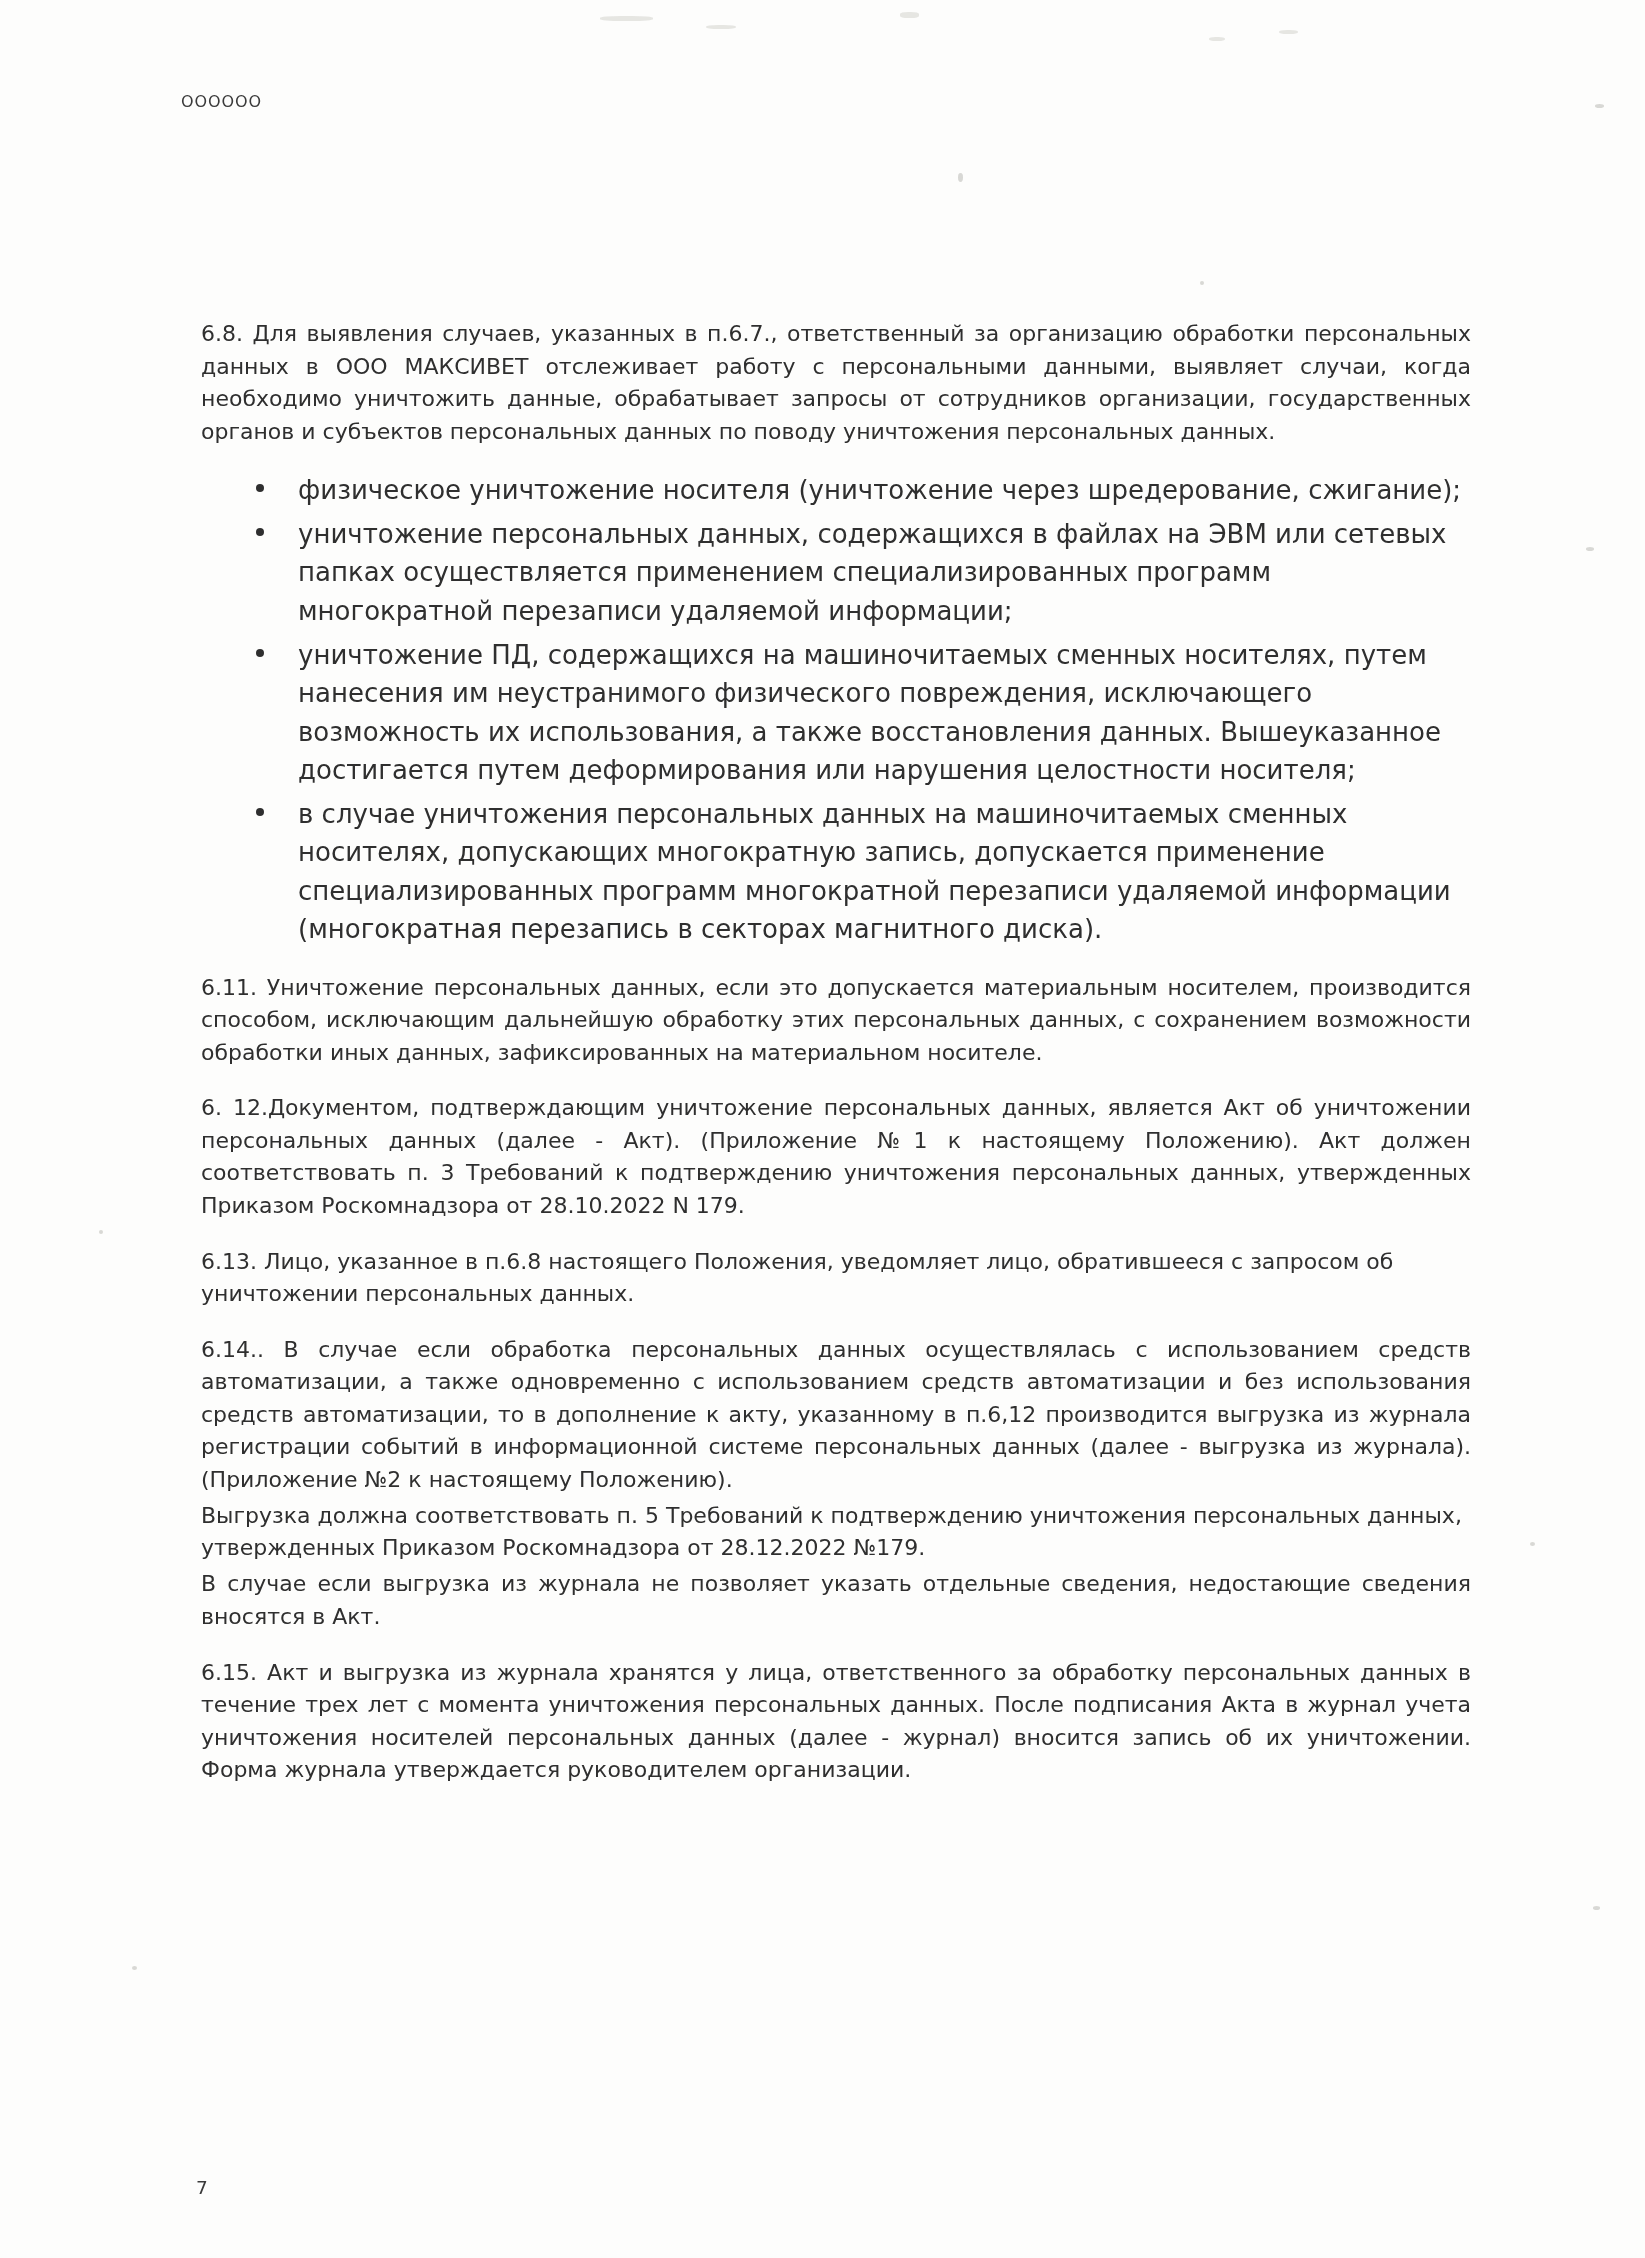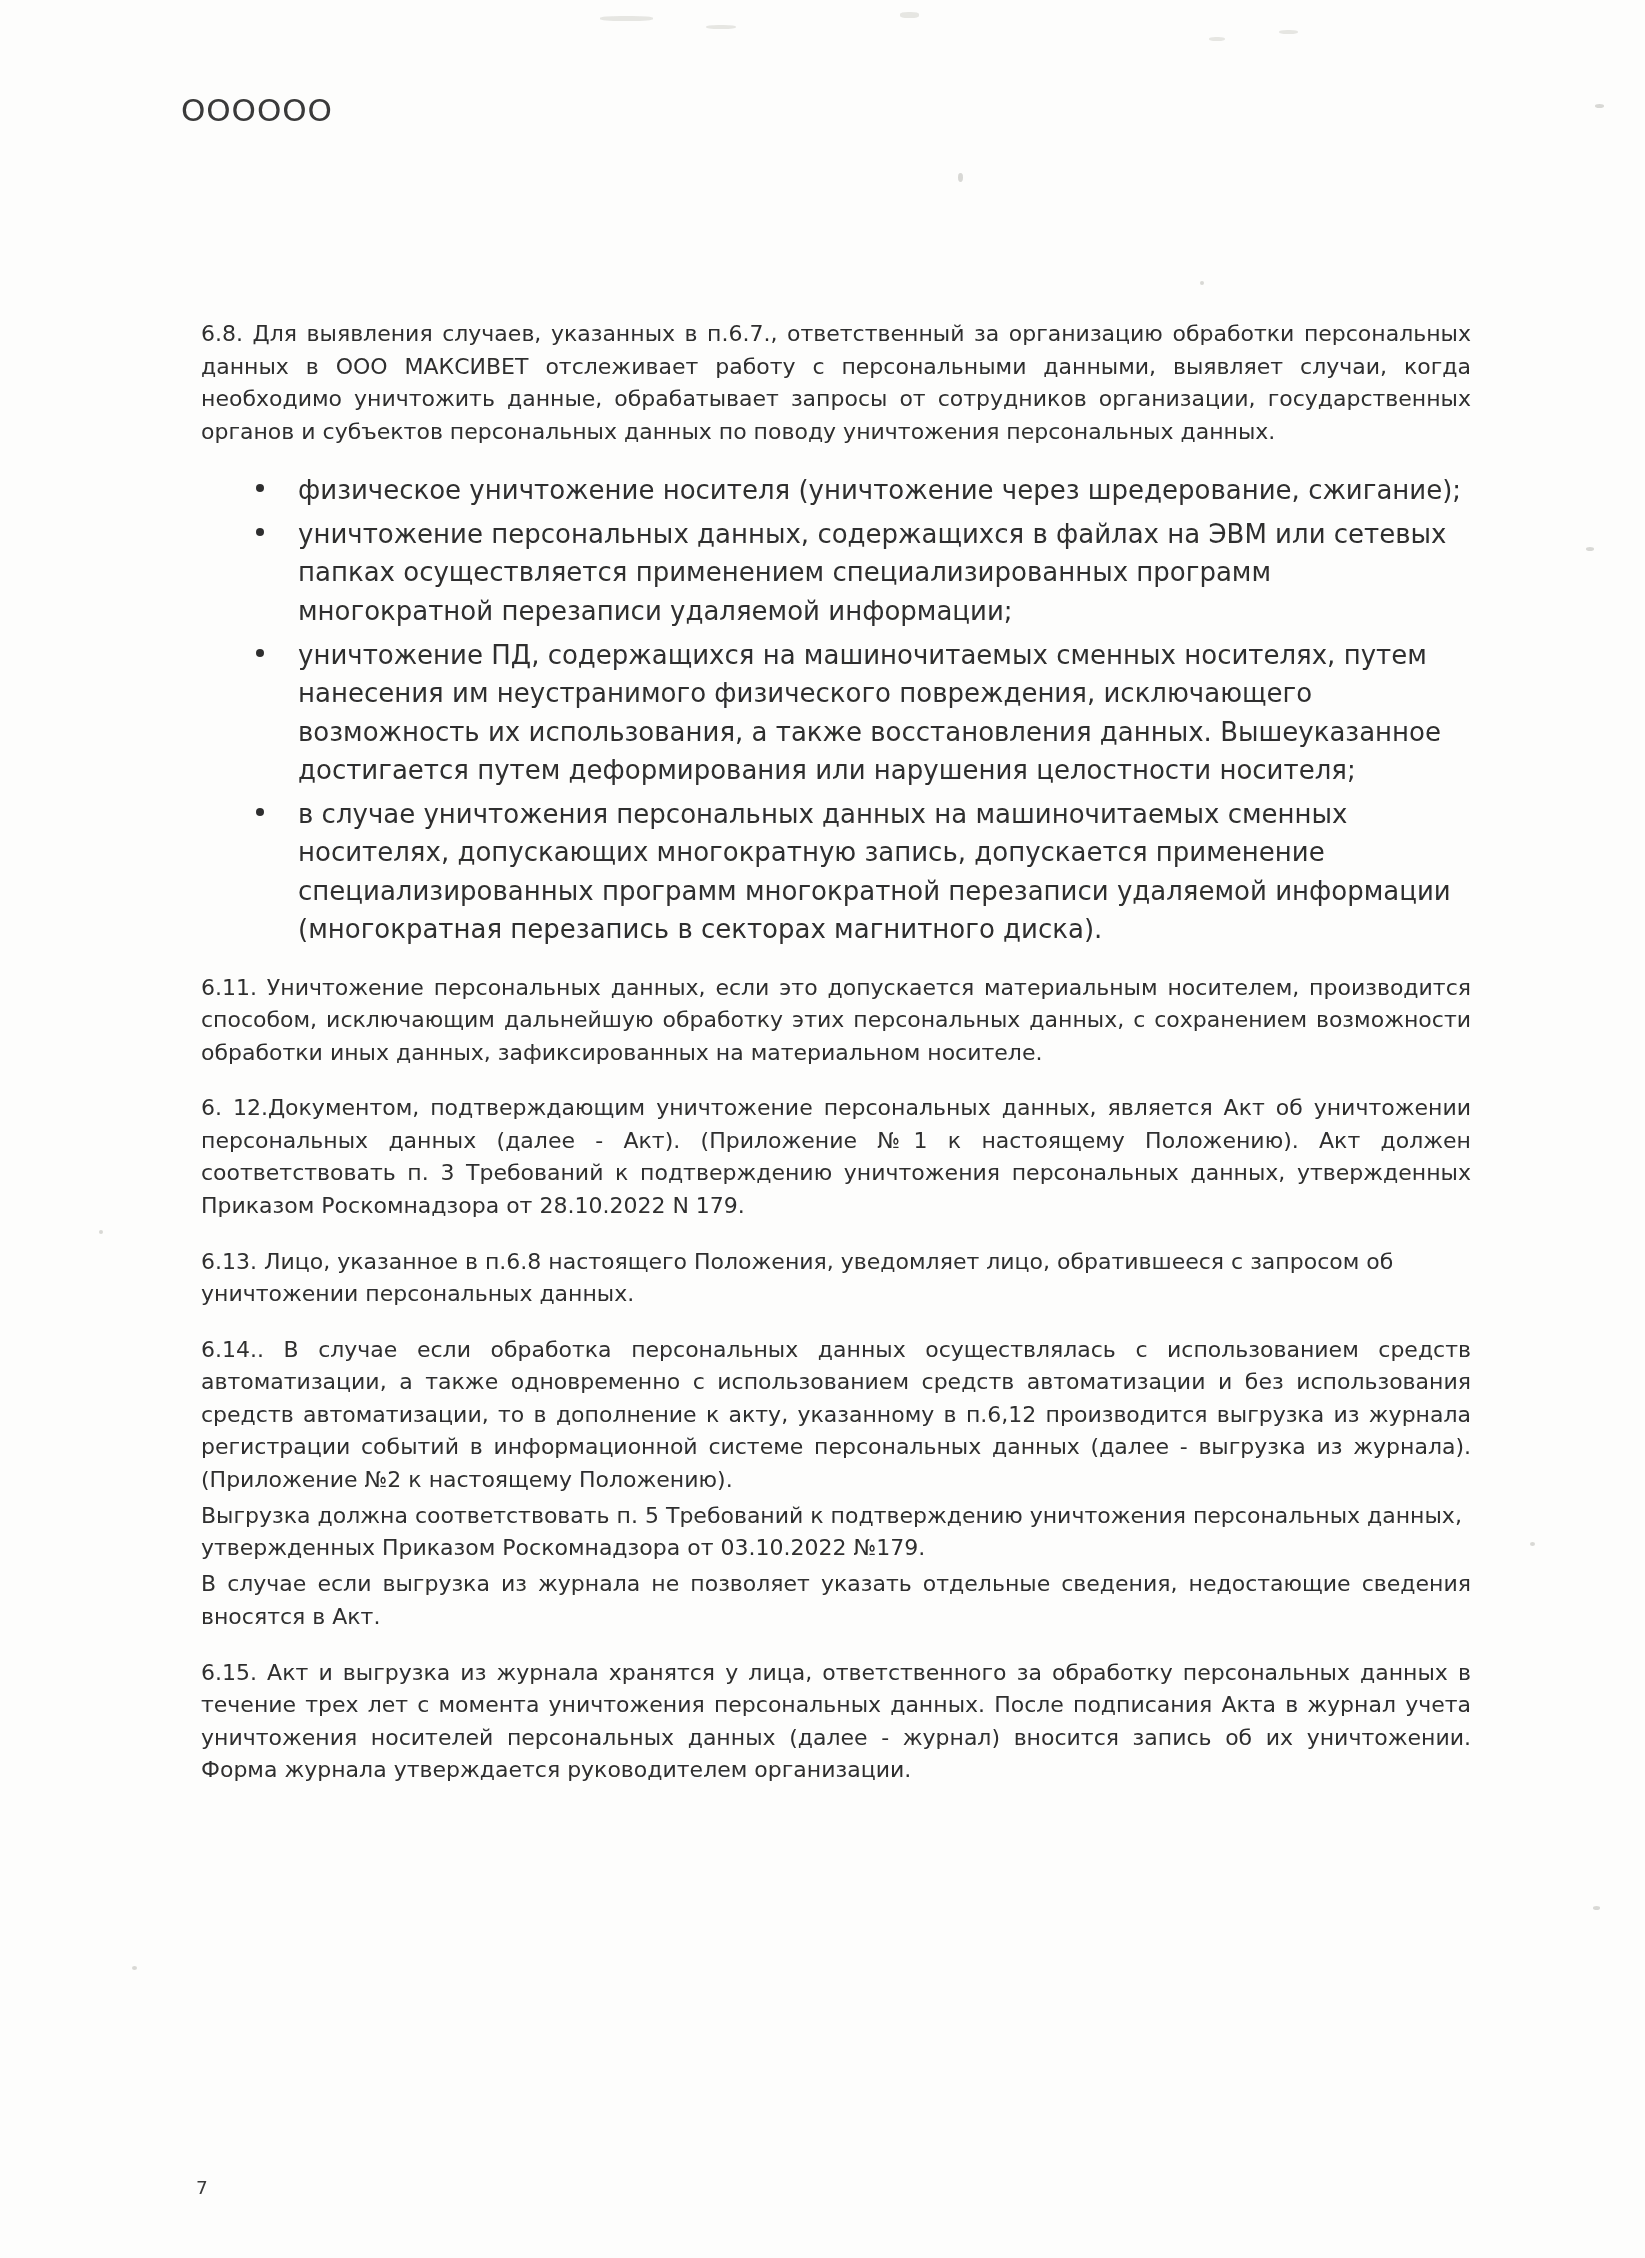--- a/index.html
+++ b/index.html
@@ -26,21 +26,21 @@
   .smudge {
     position: absolute;
     background: #c9c9c4;
     opacity: 0.45;
     border-radius: 40%;
   }
   .header-mark {
     position: absolute;
     left: 181px;
     top: 92px;
-    font-size: 31px;
+    font-size: 16px;
     letter-spacing: 0.9px;
     color: #3a3a3a;
     font-family: "DejaVu Sans", sans-serif;
   }
   .content {
     position: absolute;
     left: 201px;
     top: 318px;
     width: 1270px;
   }
@@ -124,21 +124,21 @@
     </ul>
 
     <p class="para just">6.11. Уничтожение персональных данных, если это допускается материальным носителем, производится способом, исключающим дальнейшую обработку этих персональных данных, с сохранением возможности обработки иных данных, зафиксированных на материальном носителе.</p>
 
     <p class="para just">6. 12.Документом, подтверждающим уничтожение персональных данных, является Акт об уничтожении персональных данных (далее - Акт). (Приложение №1 к настоящему Положению). Акт должен соответствовать п. 3 Требований к подтверждению уничтожения персональных данных, утвержденных Приказом Роскомнадзора от 28.10.2022 N 179.</p>
 
     <p class="para">6.13. Лицо, указанное в п.6.8 настоящего Положения, уведомляет лицо, обратившееся с запросом об уничтожении персональных данных.</p>
 
     <p class="para just tight">6.14.. В случае если обработка персональных данных осуществлялась с использованием средств автоматизации, а также одновременно с использованием средств автоматизации и без использования средств автоматизации, то в дополнение к акту, указанному в п.6,12 производится выгрузка из журнала регистрации событий в информационной системе персональных данных (далее - выгрузка из журнала). (Приложение №2 к настоящему Положению).</p>
 
-    <p class="para tight">Выгрузка должна соответствовать п. 5 Требований к подтверждению уничтожения персональных данных, утвержденных Приказом Роскомнадзора от 03.10.2022 №179.</p>
+    <p class="para tight">Выгрузка должна соответствовать п. 5 Требований к подтверждению уничтожения персональных данных, утвержденных Приказом Роскомнадзора от 28.12.2022 №179.</p>
 
     <p class="para just">В случае если выгрузка из журнала не позволяет указать отдельные сведения, недостающие сведения вносятся в Акт.</p>
 
     <p class="para just">6.15. Акт и выгрузка из журнала хранятся у лица, ответственного за обработку персональных данных в течение трех лет с момента уничтожения персональных данных. После подписания Акта в журнал учета уничтожения носителей персональных данных (далее - журнал) вносится запись об их уничтожении. Форма журнала утверждается руководителем организации.</p>
 
   </div>
 
   <div class="page-number">7</div>
 
 </div>

